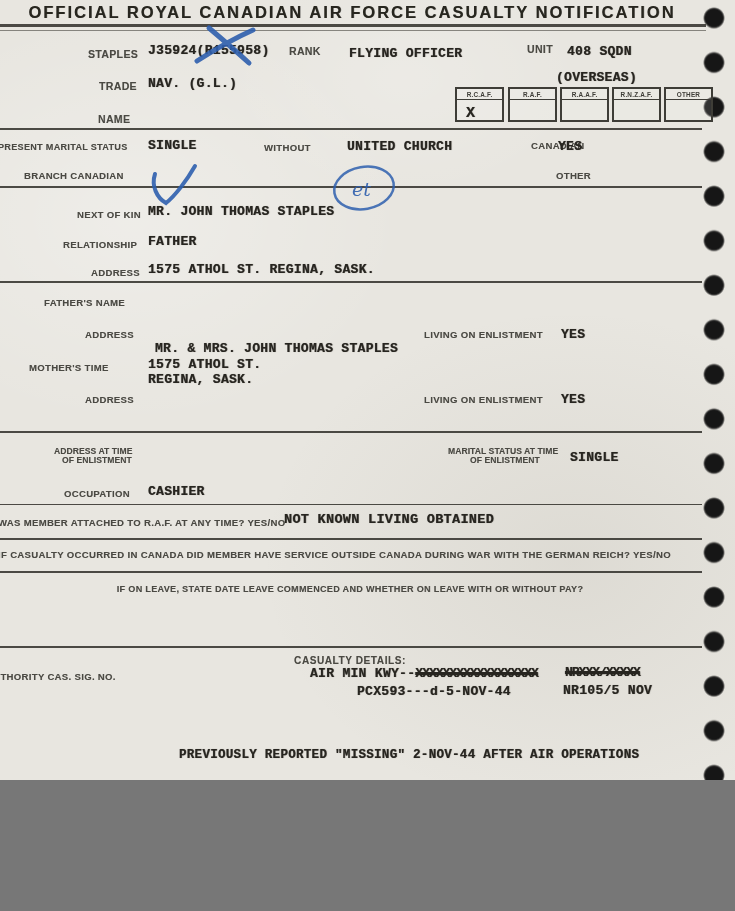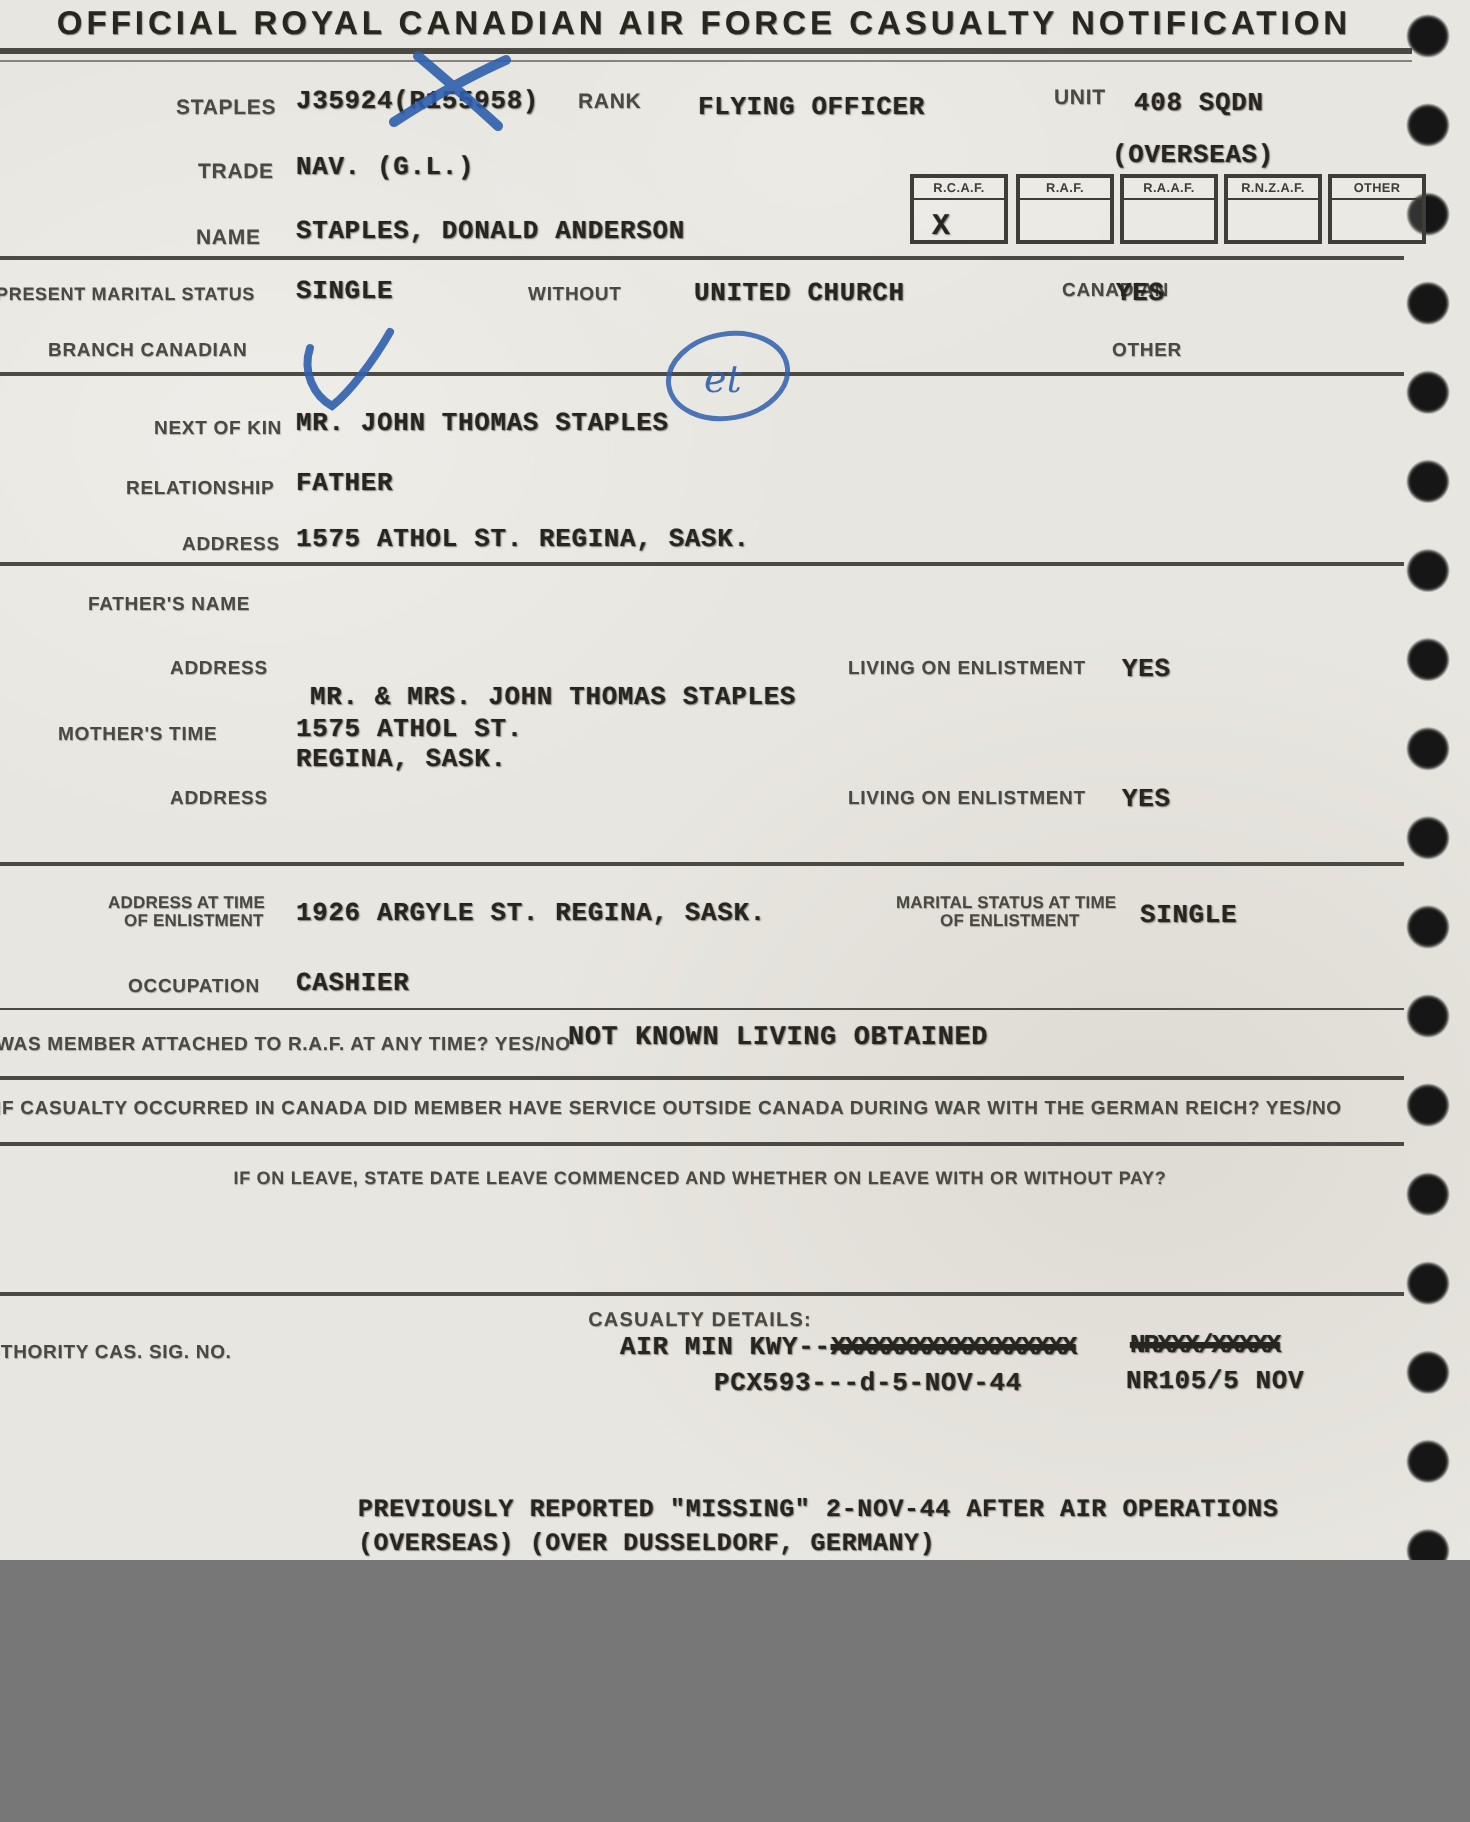--- a/index.html
+++ b/index.html
@@ -68,21 +68,20 @@
     </div>
   <div class="cbx" style="left:612px">
       <span class="cl">R.N.Z.A.F.</span>
     </div>
   <div class="cbx" style="left:664px">
       <span class="cl">OTHER</span>
     </div>
   <div class="typed" style="left:466px;top:105px;font-size:15px">X</div>
 
   <div class="lbl big" style="left:98px;top:113px">NAME</div>
-  <div class="typed" style="left:148px;top:108px">STAPLES, DONALD ANDERSON</div>
 
   <div class="rule" style="top:128px;height:2px"></div>
 
   <div class="lbl" style="left:-2px;top:142px;font-size:9px">PRESENT MARITAL STATUS</div>
   <div class="typed" style="left:148px;top:138px">SINGLE</div>
   <div class="lbl" style="left:264px;top:142px">WITHOUT</div>
   <div class="typed" style="left:347px;top:139px">UNITED CHURCH</div>
   <div class="lbl" style="left:531px;top:140px">CANADIAN</div>
   <div class="typed" style="left:558px;top:139px">YES</div>
   <div class="lbl" style="left:24px;top:170px">BRANCH CANADIAN</div>
@@ -108,21 +107,20 @@
   <div class="typed" style="left:148px;top:357px">1575 ATHOL ST.</div>
   <div class="typed" style="left:148px;top:372px">REGINA, SASK.</div>
   <div class="lbl" style="left:85px;top:394px">ADDRESS</div>
   <div class="lbl" style="left:424px;top:394px">LIVING ON ENLISTMENT</div>
   <div class="typed" style="left:561px;top:392px">YES</div>
 
   <div class="rule" style="top:431px;height:2px"></div>
 
   <div class="lbl xs" style="left:54px;top:446px">ADDRESS AT TIME</div>
   <div class="lbl xs" style="left:62px;top:455px">OF ENLISTMENT</div>
-  <div class="typed" style="left:148px;top:449px">1926 ARGYLE ST. REGINA, SASK.</div>
   <div class="lbl xs" style="left:448px;top:446px">MARITAL STATUS AT TIME</div>
   <div class="lbl xs" style="left:470px;top:455px">OF ENLISTMENT</div>
   <div class="typed" style="left:570px;top:450px">SINGLE</div>
   <div class="lbl" style="left:64px;top:488px">OCCUPATION</div>
   <div class="typed" style="left:148px;top:484px">CASHIER</div>
 
   <div class="rule" style="top:504px;height:1px"></div>
 
   <div class="lbl" style="left:-2px;top:517px">WAS MEMBER ATTACHED TO R.A.F. AT ANY TIME?  YES/NO</div>
   <div class="typed" style="left:284px;top:512px;font-size:13.5px">NOT KNOWN LIVING OBTAINED</div>
@@ -133,21 +131,20 @@
   <div class="rule" style="top:646px;height:2px"></div>
 
   <div class="lbl center-lbl" style="top:655px;font-size:10px;letter-spacing:.6px">CASUALTY DETAILS:</div>
   <div class="lbl" style="left:-14px;top:671px">AUTHORITY CAS. SIG. NO.</div>
   <div class="typed" style="left:310px;top:666px"><span>AIR MIN KWY--</span><span class="struck">XXXXXXXXXXXXXXXXXX</span></div>
   <div class="typed" style="left:357px;top:684px">PCX593---d-5-NOV-44</div>
   <div class="typed struck" style="left:565px;top:665px">NRXXX/XXXXX</div>
   <div class="typed" style="left:563px;top:683px">NR105/5 NOV</div>
 
   <div class="typed sm" style="left:179px;top:748px">PREVIOUSLY REPORTED "MISSING" 2-NOV-44 AFTER AIR OPERATIONS</div>
-  <div class="typed sm" style="left:179px;top:765px">(OVERSEAS) (OVER DUSSELDORF, GERMANY)</div>
   <div class="typed sm" style="left:179px;top:841px">NOW REPORTED "KILLED" 2-NOV-44 BODY RECOVERED.</div>
 
   <svg class="ink" width="735" height="911" viewBox="0 0 735 911">
     <g stroke="#2e5fae" stroke-width="5" fill="none" stroke-linecap="round" opacity=".9">
       <path d="M197,61 C214,50 235,38 253,30"></path>
       <path d="M209,28 C222,39 237,52 249,63"></path>
     </g>
     <path d="M155,174 C151,186 157,198 166,203 C175,196 187,180 195,166" stroke="#2e5fae" stroke-width="4" fill="none" stroke-linecap="round" opacity=".9"></path>
     <g>
       <ellipse cx="364" cy="188" rx="30" ry="21" transform="rotate(-10 364 188)" fill="none" stroke="#2e5fae" stroke-width="2.5" opacity=".85"></ellipse>

